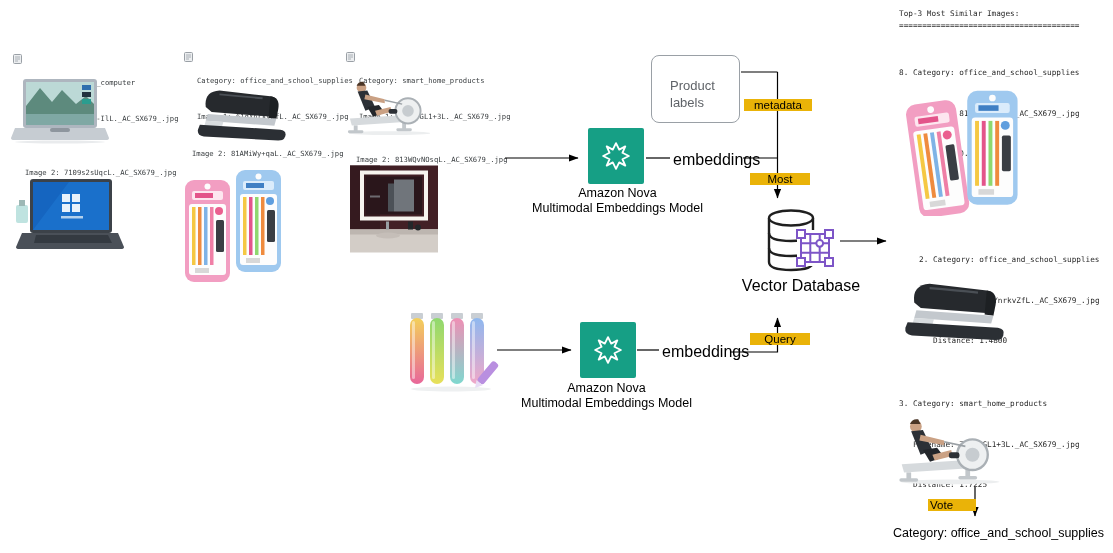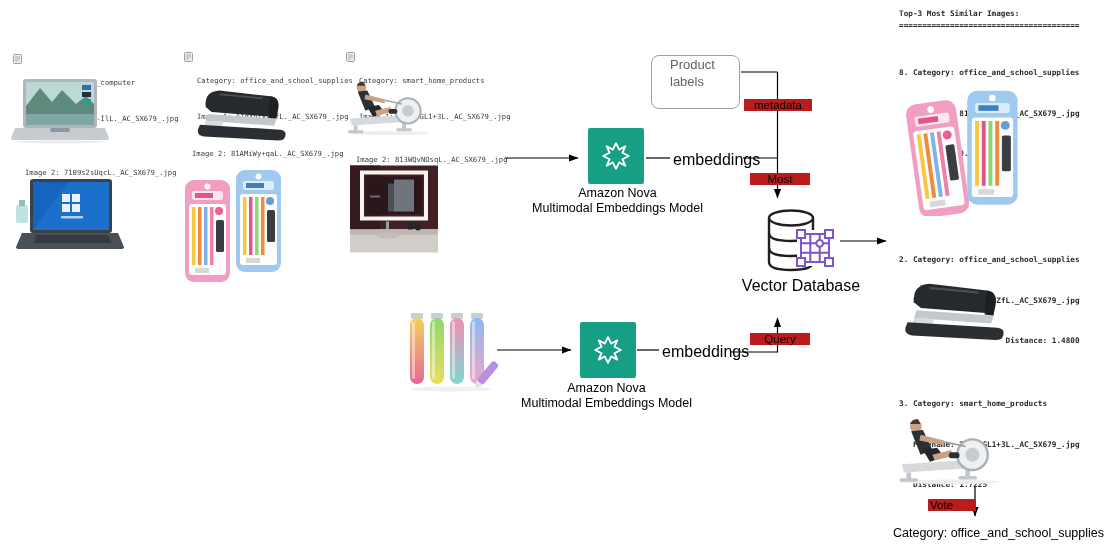--- a/index.html
+++ b/index.html
@@ -2,24 +2,24 @@
 <html><head>
 <meta charset="utf-8">
 <style>
   html,body{margin:0;padding:0;background:#fff;}
   #canvas{position:relative;width:1113px;height:553px;background:#ffffff;overflow:hidden;
           font-family:"Liberation Sans", sans-serif;color:#111;}
   .abs{position:absolute;}
   .mono{font-family:"DejaVu Sans Mono", monospace;white-space:pre;color:#3c4043;}
   .grp-label{font-size:7.2px;line-height:12px;}
   .panel-mono{font-family:"DejaVu Sans Mono", monospace;white-space:pre;color:#2a2a2a;
-              font-size:7.7px;line-height:13.5px;font-weight:bold;}
+              font-size:7.7px;line-height:13.5px;}
   .panel-mono .indent{padding-left:14px;}
   .diagram-label{font-size:16px;color:#000;}
-  .small-label{font-size:11.5px;color:#000;background:#b91c1c;padding:0 2px;z-index:2;}
+  .small-label{font-size:11.5px;color:#000;background:#eab308;padding:0 2px;z-index:2;}
   .center{text-align:center;}
   .model-label{font-size:12.5px;line-height:14.5px;text-align:center;color:#000;z-index:2;}
   .box{border:1px solid #9aa0a6;border-radius:8px;background:#fff;
        font-size:13px;line-height:17px;color:#5f6368;z-index:2;}
   .nova{width:56px;height:56px;border-radius:2px;display:flex;align-items:center;justify-content:center;}
   svg{display:block;}
   #wires{position:absolute;left:0;top:0;z-index:1;pointer-events:none;}
 </style>
 </head>
 <body>
@@ -197,21 +197,21 @@
     <svg width="40" height="40" viewBox="0 0 56 56">
       <path d="M28 10 L32.5 19 L41 14.5 L37 23.5 L46 28 L37 32.5 L41 41.5 L32.5 37 L28 46 L23.5 37 L15 41.5 L19 32.5 L10 28 L19 23.5 L15 14.5 L23.5 19 Z" fill="none" stroke="#ffffff" stroke-width="2.6" stroke-linejoin="round"></path>
     </svg>
   </div>
   <div class="abs model-label" style="left:520px;top:186px;width:195px;">
     <div>Amazon Nova</div>
     <div>Multimodal Embeddings Model</div>
   </div>
   <div class="abs diagram-label" style="left:673px;top:151px;z-index:2;">embeddings</div>
 
-  <div class="abs box" style="left:651px;top:55px;width:89px;height:54px;padding-top:0;padding-left:18px;box-sizing:border-box;">
+  <div class="abs box" style="left:651px;top:55px;width:89px;height:68px;padding-top:21px;padding-left:18px;box-sizing:border-box;">
     <div>Product</div>
     <div>labels</div>
   </div>
   <div class="abs small-label center" style="left:744px;top:99px;width:64px;">metadata</div>
   <div class="abs small-label center" style="left:750px;top:173px;width:56px;">Most</div>
 
   <div class="abs" style="left:766px;top:208px;">
     <svg width="50" height="64" viewBox="0 0 50 64">
       <path d="M3 10 V54 Q3 62 25 62 Q47 62 47 54 V10" fill="#fff" stroke="#1f1f1f" stroke-width="2.4"></path>
       <path d="M3 25 Q3 33 25 33 Q47 33 47 25" fill="none" stroke="#1f1f1f" stroke-width="2.4"></path>
@@ -324,21 +324,21 @@
         <rect x="13" y="27" width="3.5" height="58" fill="#e3548a"></rect>
         <rect x="19" y="27" width="3.5" height="58" fill="#8fd86f"></rect>
         <rect x="25" y="27" width="3.5" height="58" fill="#ef8b3e"></rect>
         <circle cx="34" cy="31" r="4" fill="#5f9ede"></circle>
         <rect x="31" y="40" width="8" height="32" rx="1.5" fill="#3a3e44"></rect>
         <rect x="10" y="88" width="14" height="5" fill="#d8d8d8"></rect>
       </g>
     </svg>
   </div>
 
-  <div class="abs panel-mono" style="left:899px;top:226px;text-align:right;">
+  <div class="abs panel-mono" style="left:919px;top:226px;">
     <div>2. Category: office_and_school_supplies</div>
     <div class="indent">Filename: 61qYnrkvZfL._AC_SX679_.jpg</div>
     <div class="indent">Distance: 1.4800</div>
   </div>
   <div class="abs" style="left:901px;top:270px;">
     <svg width="110" height="76" viewBox="0 0 100 62">
       <path d="M12 26 Q10 10 26 9 L78 15 Q86 16 85 24 L83 36 L18 31 Z" fill="#26292d"></path>
       <path d="M78 15 Q88 16 86 28 L84 38 L76 37 Z" fill="#1d2023"></path>
       <path d="M26 13 Q50 15 70 17" stroke="#4a4f55" stroke-width="2" fill="none"></path>
       <path d="M14 33 L84 38 L82 45 L12 40 Z" fill="#c3c8cd"></path>

